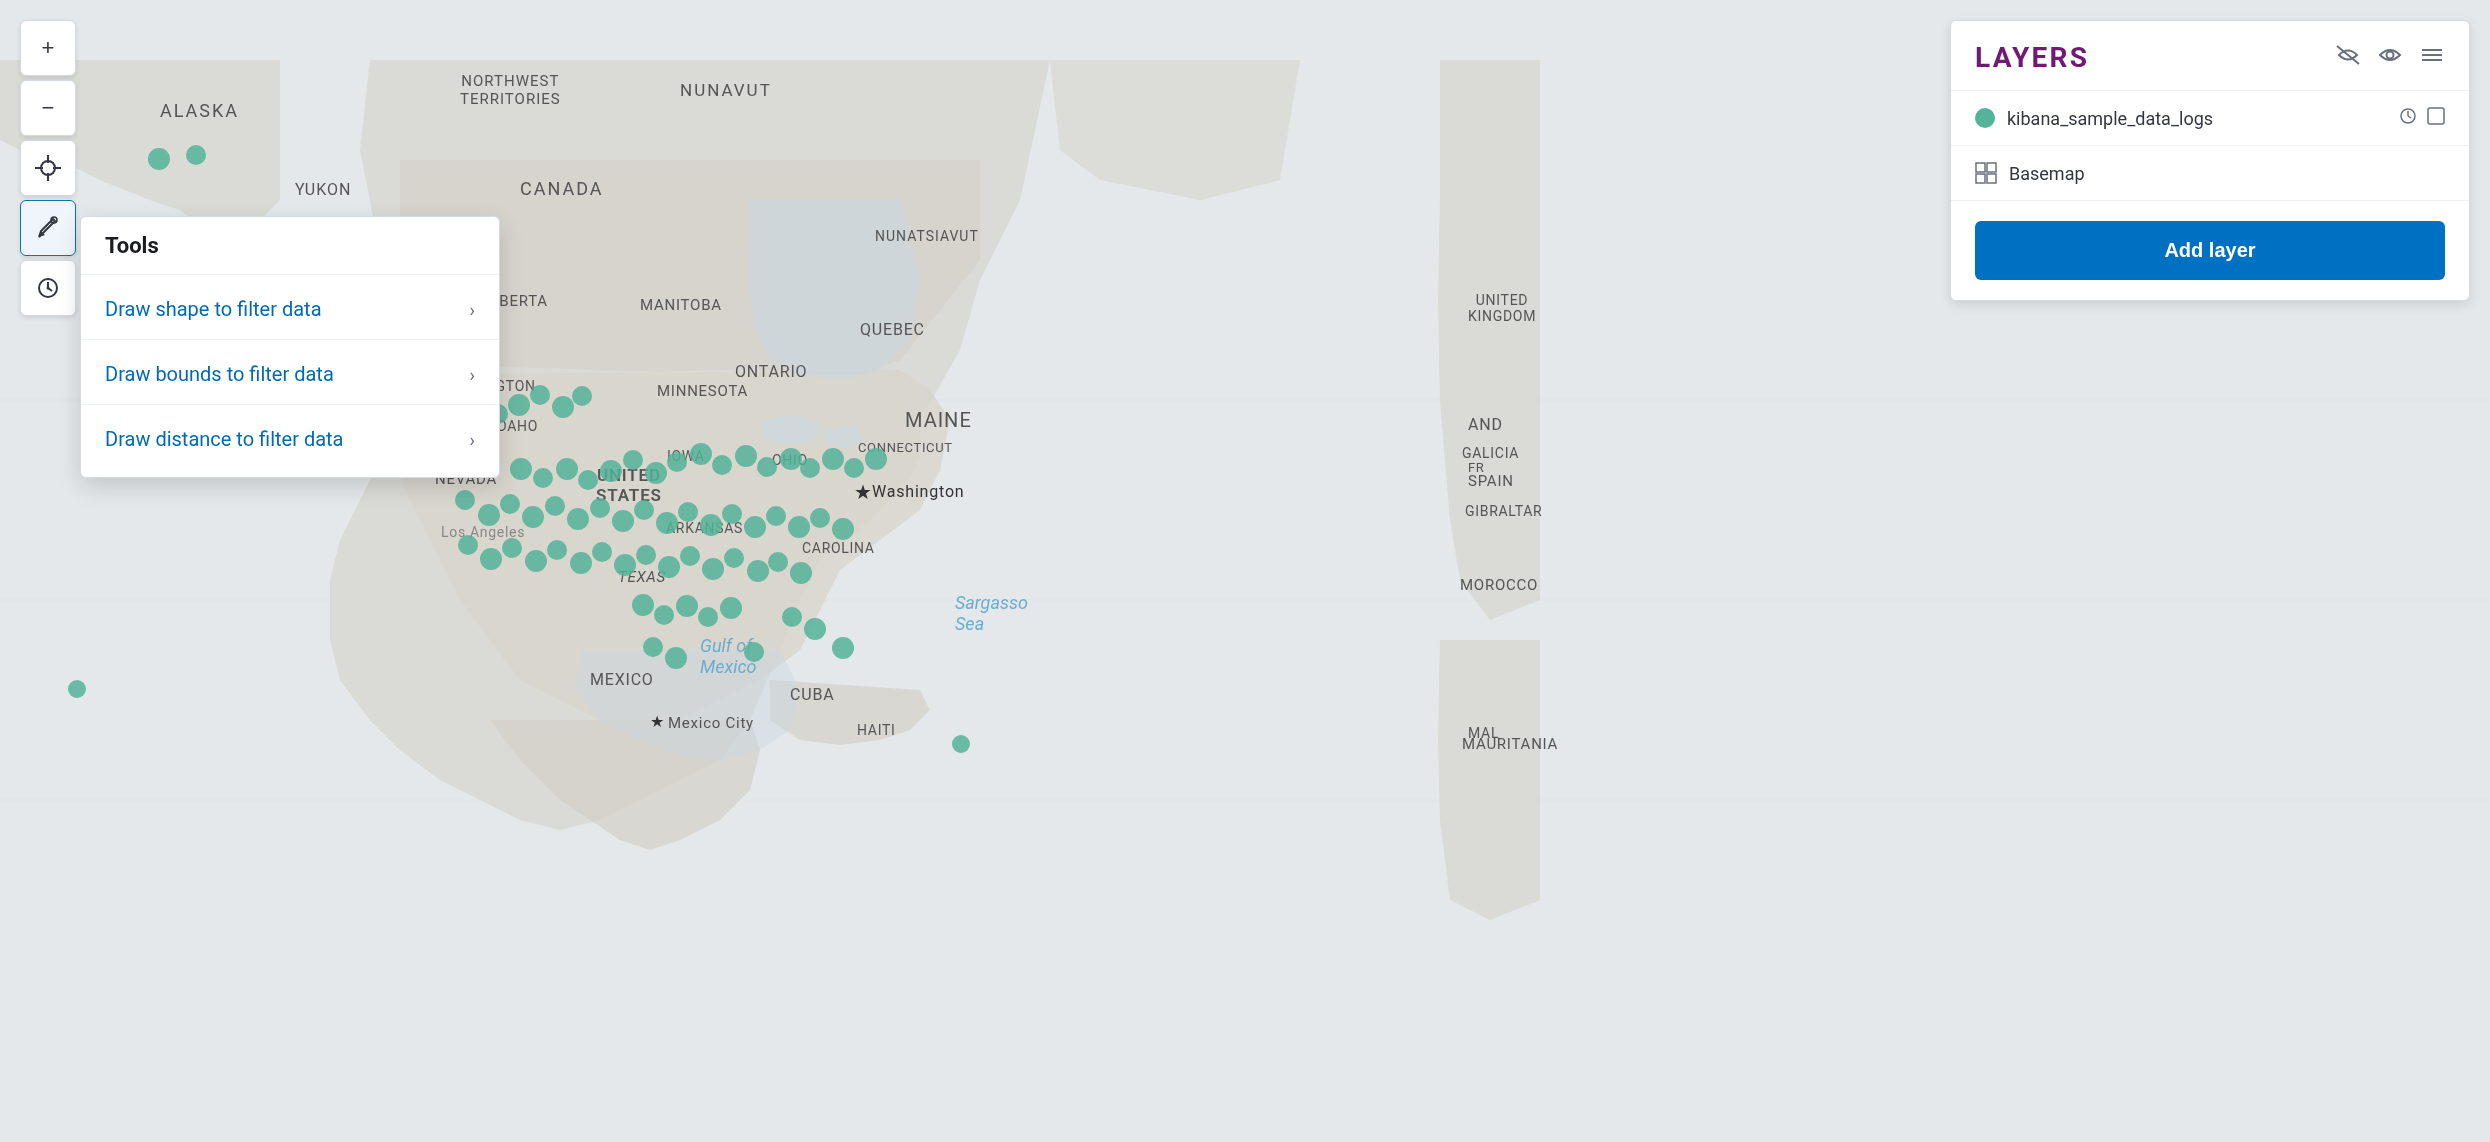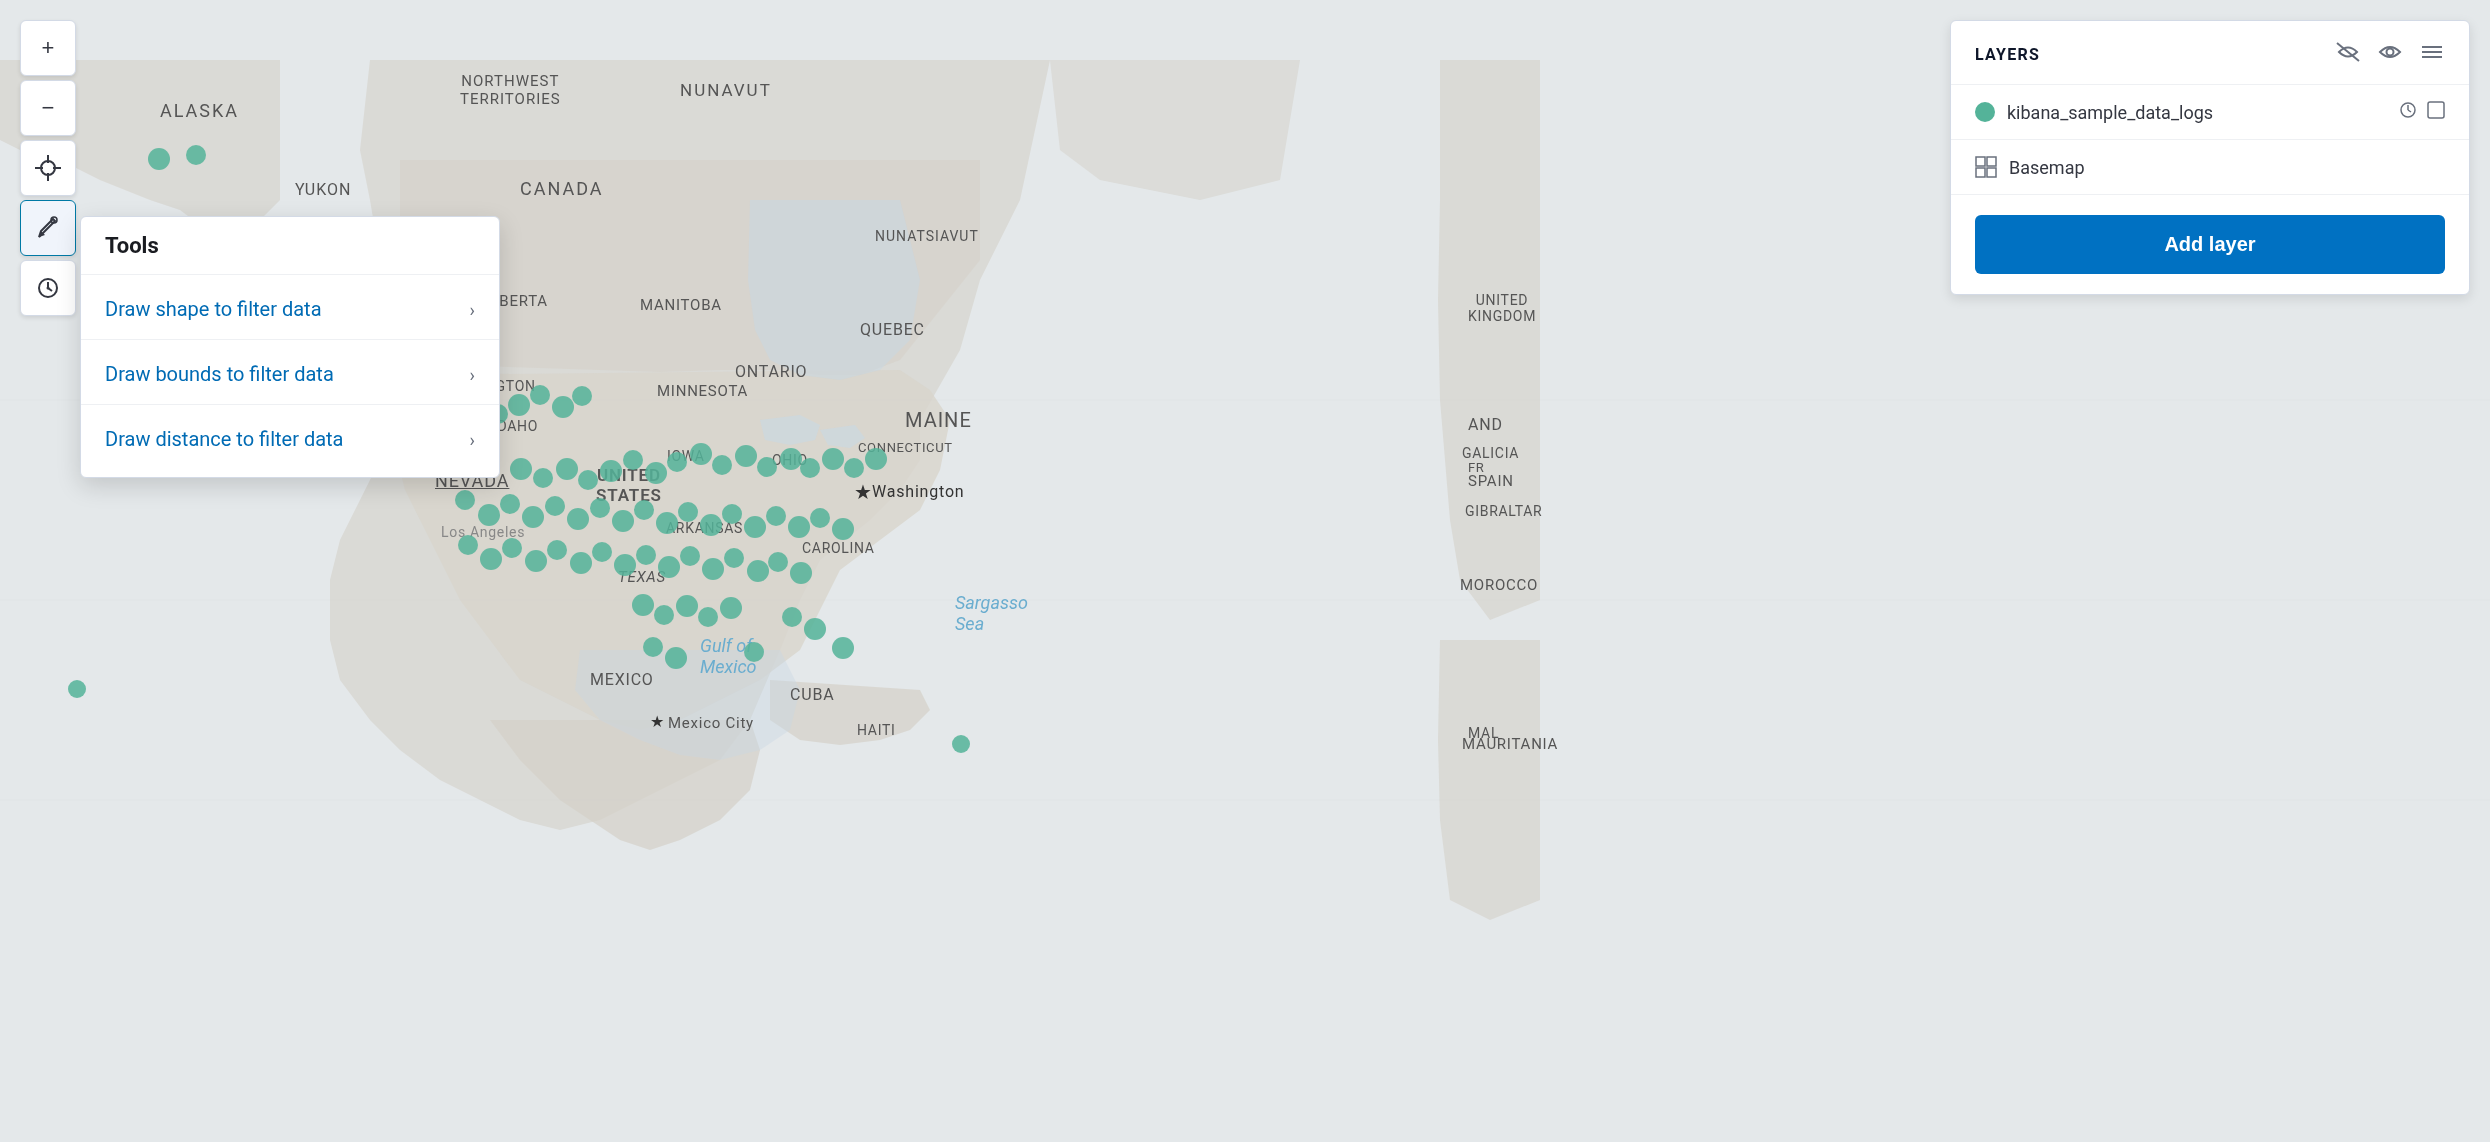--- a/index.html
+++ b/index.html
@@ -105,23 +105,23 @@
     #layers-header {
       display: flex;
       align-items: center;
       justify-content: space-between;
       padding: 20px 24px 16px 24px;
       border-bottom: 1px solid #eef0f3;
     }
 
     #layers-title {
       font-weight: 700;
-      font-size: 16px;
+      font-size: 28px;
       letter-spacing: 0.08em;
-      color: #0f172a;
+      color: #701a75;
       text-align: right;
     }
 
     #layers-icons {
       display: flex;
       gap: 16px;
       align-items: center;
     }
 
     .layers-icon-btn {
@@ -264,21 +264,21 @@
   <div class="map-label" style="left:875px; top:228px; font-size:14px; letter-spacing:1px;">NUNATSIAVUT</div>
   <div class="map-label" style="left:735px; top:362px; font-size:16px;">ONTARIO</div>
   <div class="map-label" style="left:905px; top:408px; font-size:20px;">MAINE</div>
   <div class="map-label" style="left:858px; top:440px; font-size:13px;">CONNECTICUT</div>
   <div class="map-label" style="left:438px; top:378px; font-size:14px;">WASHINGTON</div>
   <div class="map-label" style="left:493px; top:418px; font-size:14px;">IDAHO</div>
   <div class="map-label" style="left:657px; top:382px; font-size:15px;">MINNESOTA</div>
   <div class="map-label" style="left:667px; top:448px; font-size:14px;">IOWA</div>
   <div class="map-label" style="left:596px; top:465px; font-size:17px; font-weight:600; text-align:center;">UNITED<br>STATES</div>
   <div class="map-label" style="left:772px; top:452px; font-size:14px;">OHIO</div>
-  <div class="map-label" style="left:435px; top:470px; font-size:18px;text-decoration:underline;">NEVADA</div>
+  <div class="map-label" style="left:435px; top:470px; font-size:15px;">NEVADA</div>
   <div class="map-label" style="left:666px; top:520px; font-size:14px;">ARKANSAS</div>
   <div class="map-label" style="left:802px; top:540px; font-size:14px;">CAROLINA</div>
   <div class="map-label" style="left:618px; top:568px; font-size:15px;font-style:italic;">TEXAS</div>
   <div class="map-label" style="left:590px; top:670px; font-size:16px;">MEXICO</div>
   <div class="map-label" style="left:790px; top:685px; font-size:16px;">CUBA</div>
   <div class="map-label" style="left:857px; top:722px; font-size:14px;">HAITI</div>
   <div class="map-label" style="left:441px; top:524px; font-size:14px; color:#888;">Los Angeles</div>
   <div class="map-label" style="left:1460px; top:576px; font-size:15px;">MOROCCO</div>
   <div class="map-label" style="left:1465px; top:503px; font-size:14px;">GIBRALTAR</div>
   <div class="map-label" style="left:1468px; top:472px; font-size:15px;">SPAIN</div>

